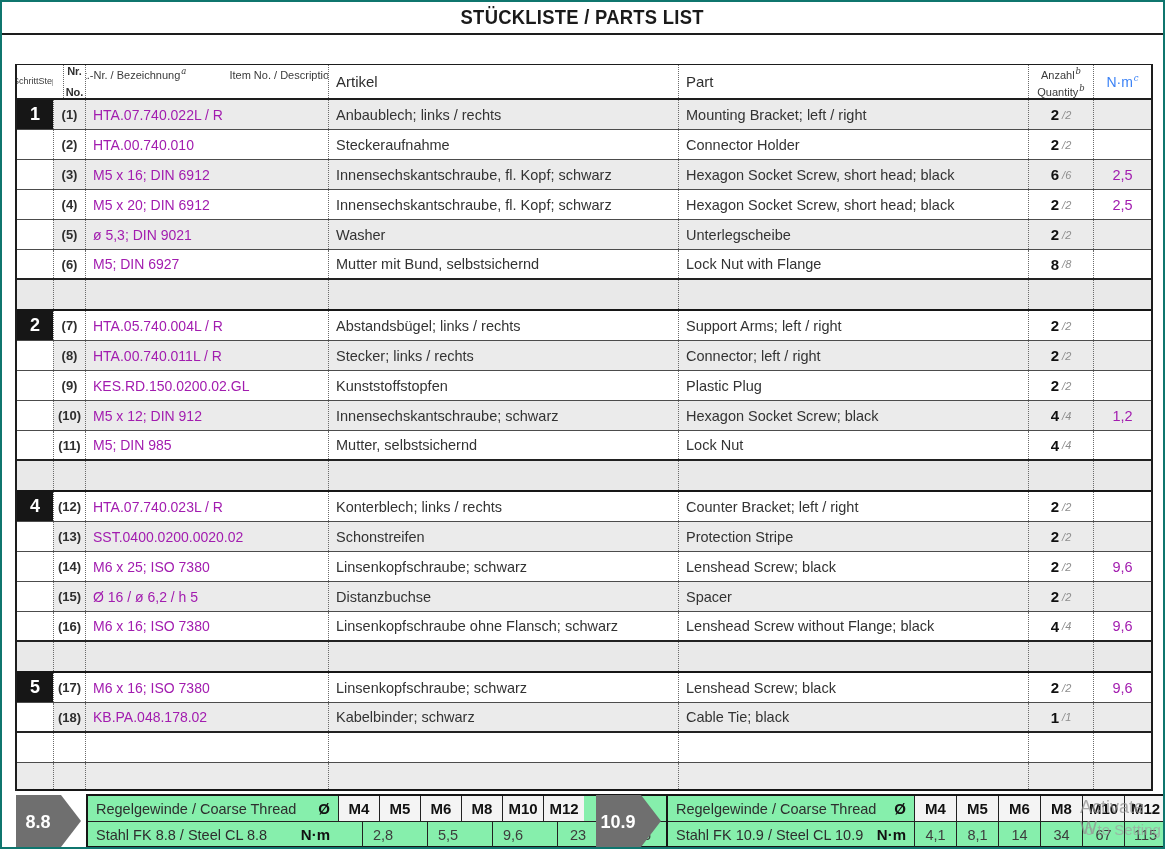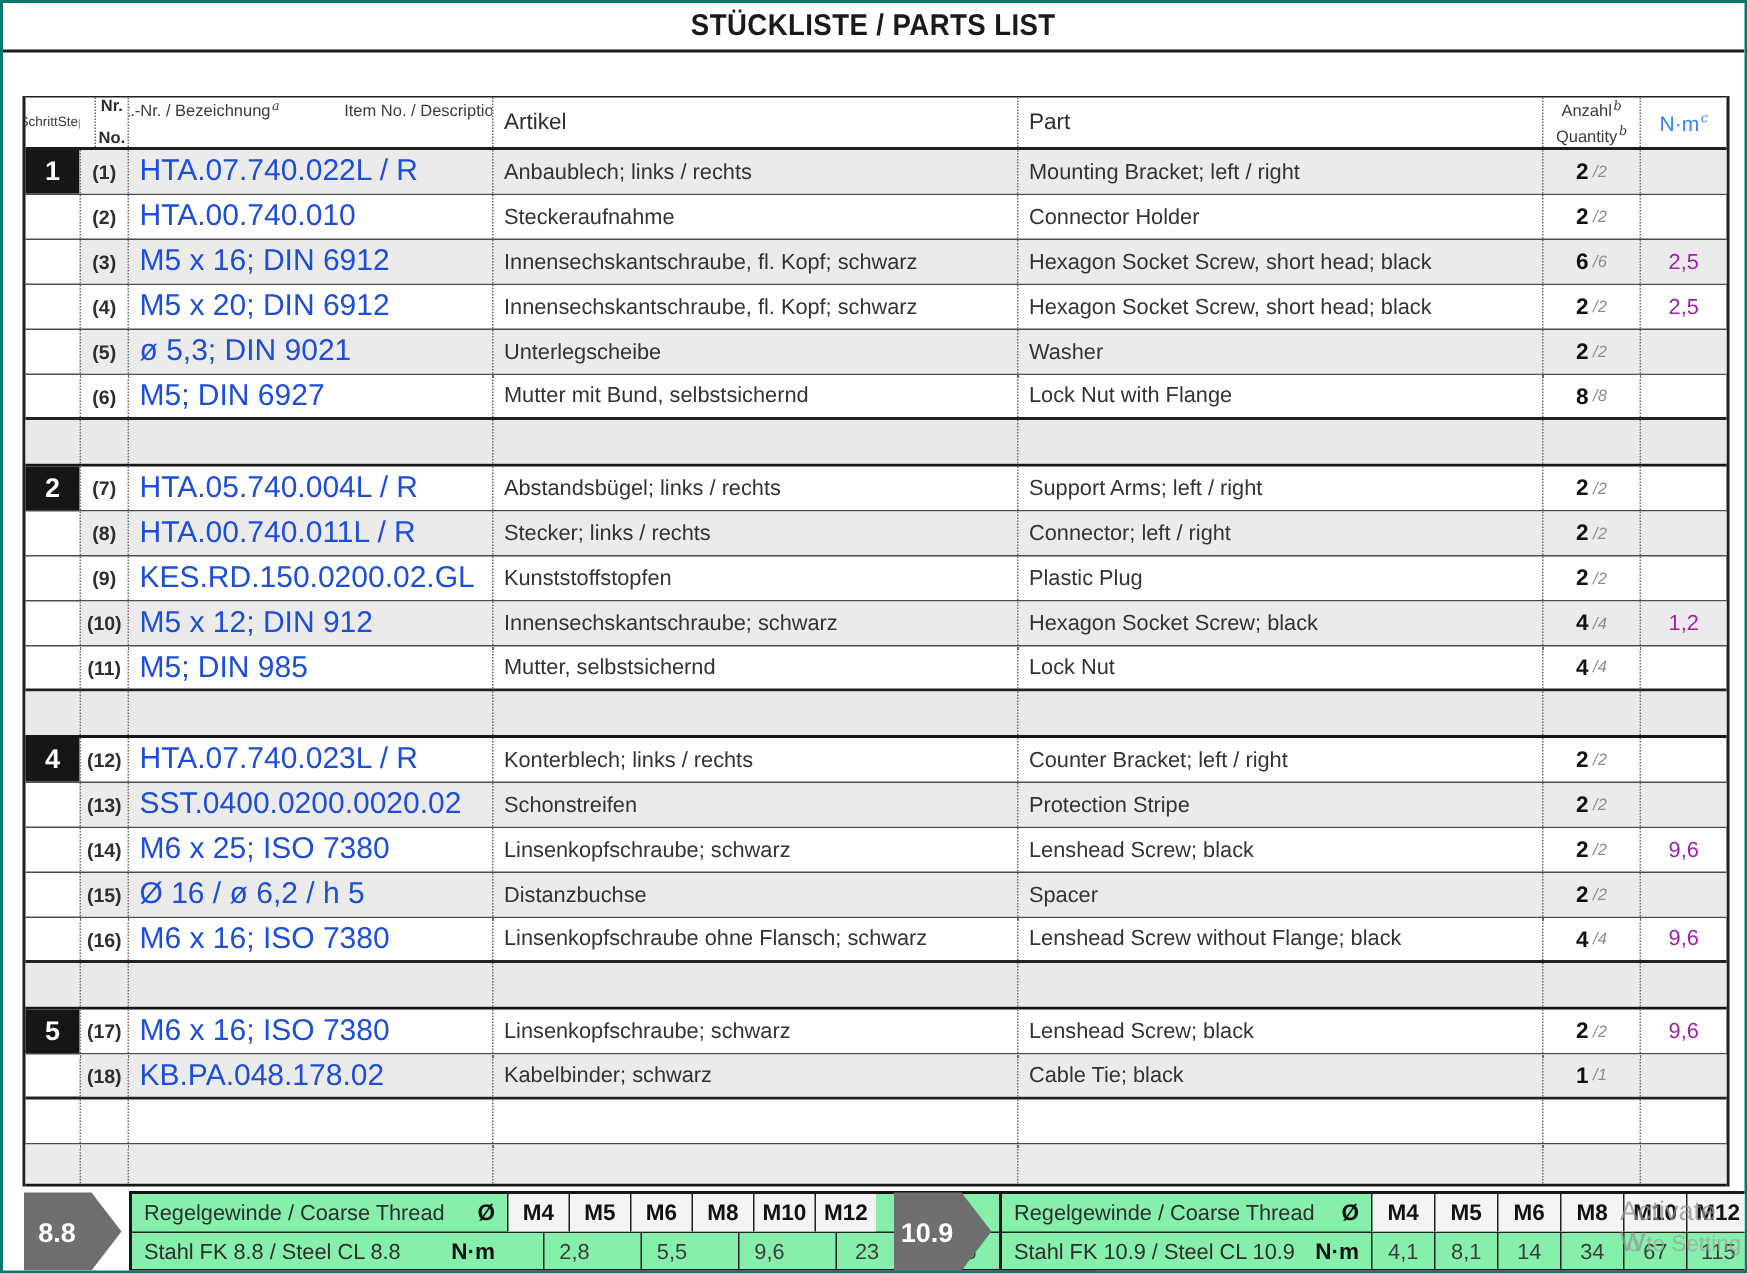--- a/index.html
+++ b/index.html
@@ -38,21 +38,21 @@
   .c {
     display:flex; align-items:center; height:100%;
     border-left:1px dotted #6a6a6a; padding:0 7px; box-sizing:border-box;
     overflow:hidden; white-space:nowrap;
   }
   .c:first-child { border-left:none; }
   .shaded { background:#ebebeb; }
   .c-step { justify-content:center; padding:0; }
   .step-badge { background:#161616; color:#fff; font-weight:bold; font-size:18px; }
   .c-no { justify-content:center; font-weight:bold; font-size:13px; padding:0 1px; }
-  .c-item { font-size:20px; color:#1d4ed8; }
+  .c-item { font-size:14px; color:#a21caf; }
   .c-text { font-size:14.5px; color:#333; }
   .c-qty { justify-content:center; }
   .qty-n { font-weight:bold; font-size:15px; color:#111; }
   .qty-of { font-size:11px; color:#8c8c8c; font-style:italic; margin-left:3px; }
   .c-nm { justify-content:center; font-size:14.5px; color:#a21caf; }
   
   .h-small { font-size:9px; line-height:10.5px; color:#3a3a3a; justify-content:center; text-align:center; }
   .h-no { font-size:11px; line-height:12.5px; font-weight:bold; flex-direction:column; justify-content:space-between; text-align:center;margin-left:10px; }
   .h-item { font-size:11px; line-height:13px; color:#3a3a3a; align-items:flex-start; justify-content:center;gap:43px; }
   .h-big { font-size:15px; color:#2e2e2e; }
@@ -160,22 +160,22 @@
           <div class="c c-qty">
             <span class="qty-n">2</span>
             <span class="qty-of">/2</span>
           </div>
           <div class="c c-nm">2,5</div>
         </div>
         <div class="trow">
           <div class="c c-step"></div>
           <div class="c c-no shaded">(5)</div>
           <div class="c c-item shaded">ø 5,3; DIN 9021</div>
+          <div class="c c-text shaded">Washer</div>
           <div class="c c-text shaded">Unterlegscheibe</div>
-          <div class="c c-text shaded">Washer</div>
           <div class="c c-qty shaded">
             <span class="qty-n">2</span>
             <span class="qty-of">/2</span>
           </div>
           <div class="c c-nm shaded"></div>
         </div>
         <div class="trow block-end">
           <div class="c c-step"></div>
           <div class="c c-no">(6)</div>
           <div class="c c-item">M5; DIN 6927</div>

